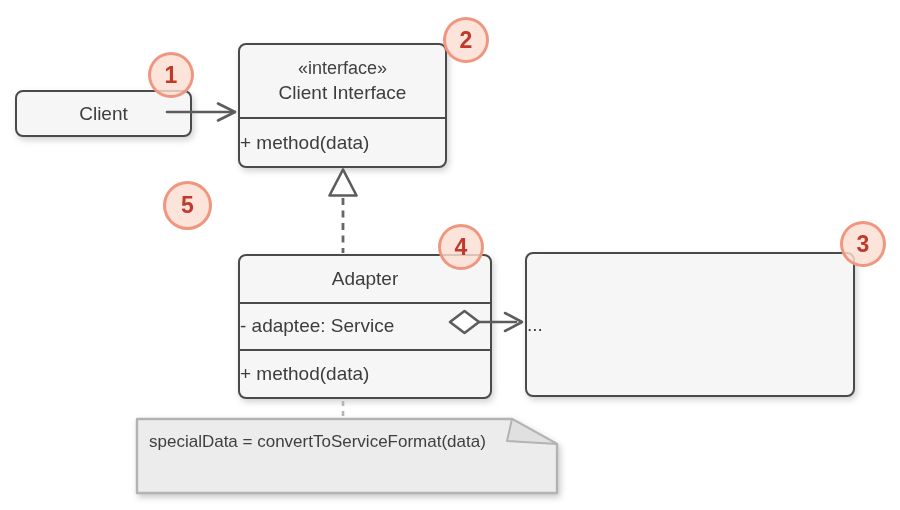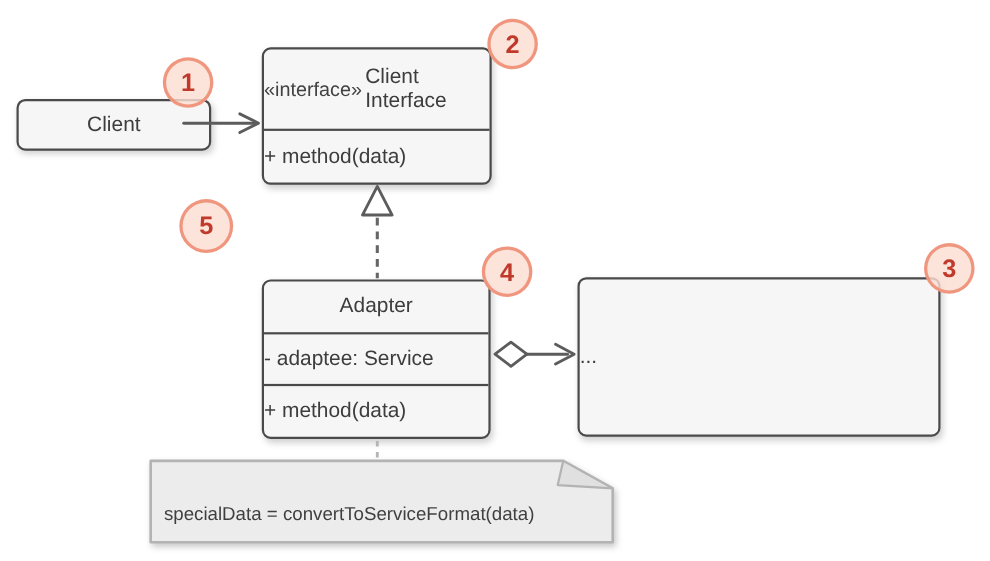--- a/index.html
+++ b/index.html
@@ -14,29 +14,29 @@
     background: #f6f6f6;
     border: 2.5px solid #4a4a4a;
     border-radius: 8px;
     box-shadow: 2px 3px 6px rgba(90,90,90,0.28);
     display: flex;
     flex-direction: column;
     z-index: 2;
   }
   .row { display: flex; align-items: center; flex: 1; }
   .row + .row { border-top: 2.5px solid #4a4a4a; }
-  .title-row { justify-content: center; flex-direction: row; }
+  .title-row { justify-content: center; flex-direction: column; }
   .box-title { font-weight: normal; font-size: 19px; color: #3d3d3d; }
   .stereotype { font-weight: normal; font-size: 18px; color: #424242; }
   .member-row { font-size: 19px; color: #3d3d3d; }
 
   #client-box { left: 15px; top: 90px; width: 177px; height: 47px; }
   #interface-box { left: 238px; top: 43px; width: 209px; height: 125px; }
   #interface-box .title-row { flex: 0 0 72px; gap: 3px; }
-  #adapter-box { left: 238px; top: 254px; width: 208px; height: 145px; }
+  #adapter-box { left: 238px; top: 254px; width: 254px; height: 145px; justify-content: flex-end; }
   #service-box { left: 525px; top: 252px; width: 330px; height: 145px; }
 
   
   .badge {
     position: absolute;
     width: 46px; height: 46px;
     border-radius: 50%;
     background: rgba(251,222,210,0.82);
     border: 3px solid rgba(240,144,119,0.92);
     display: flex; align-items: center; justify-content: center;
@@ -48,21 +48,21 @@
   #badge-3 { left: 840px; top: 221px; }
   #badge-4 { left: 438px; top: 224px; }
   #badge-5 { left: 163px; top: 181px; width: 49px; height: 49px; }
 
   
   #connector-layer { position: absolute; inset: 0; z-index: 4; pointer-events: none; }
 
   
   #note-text {
     position: absolute;
-    left: 149px; top: 455px;
+    left: 149px; top: 429px;
     width: 400px;
     font-size: 17px;
     line-height: 25px;
     color: #3f3f3f;
     z-index: 6;
   }
   #note-text .kw { font-weight: bold; }
 </style>
 </head>
 <body>

